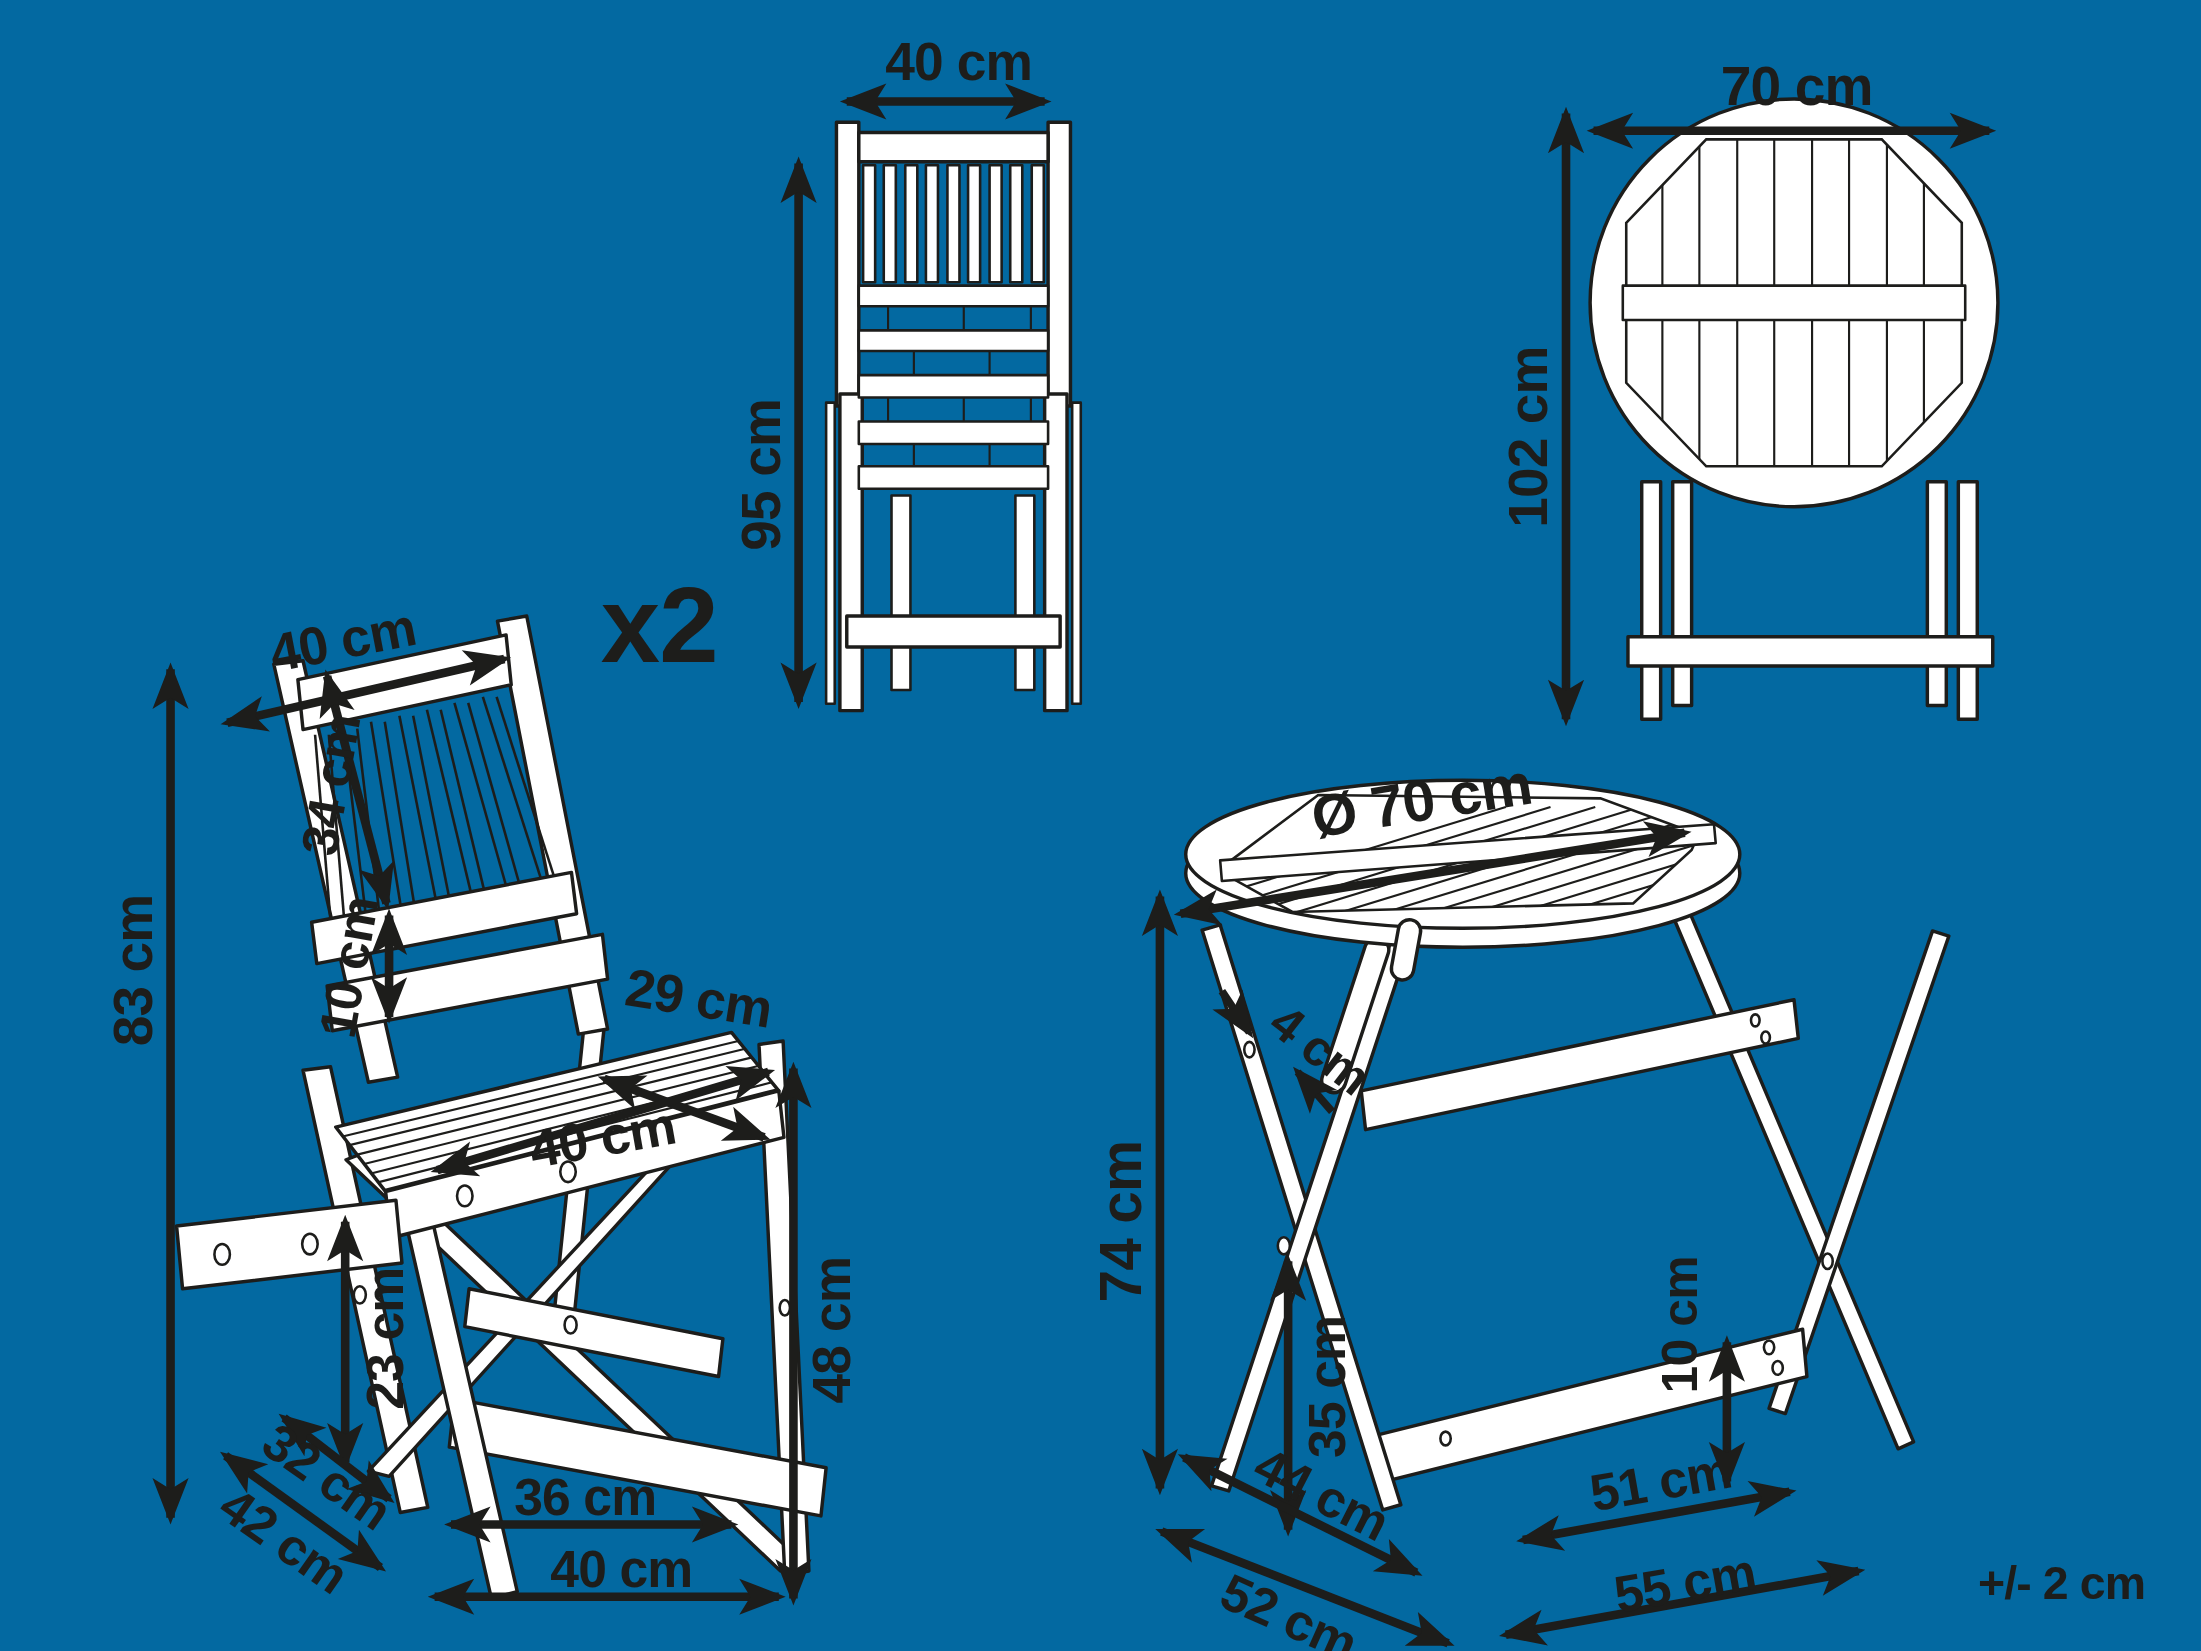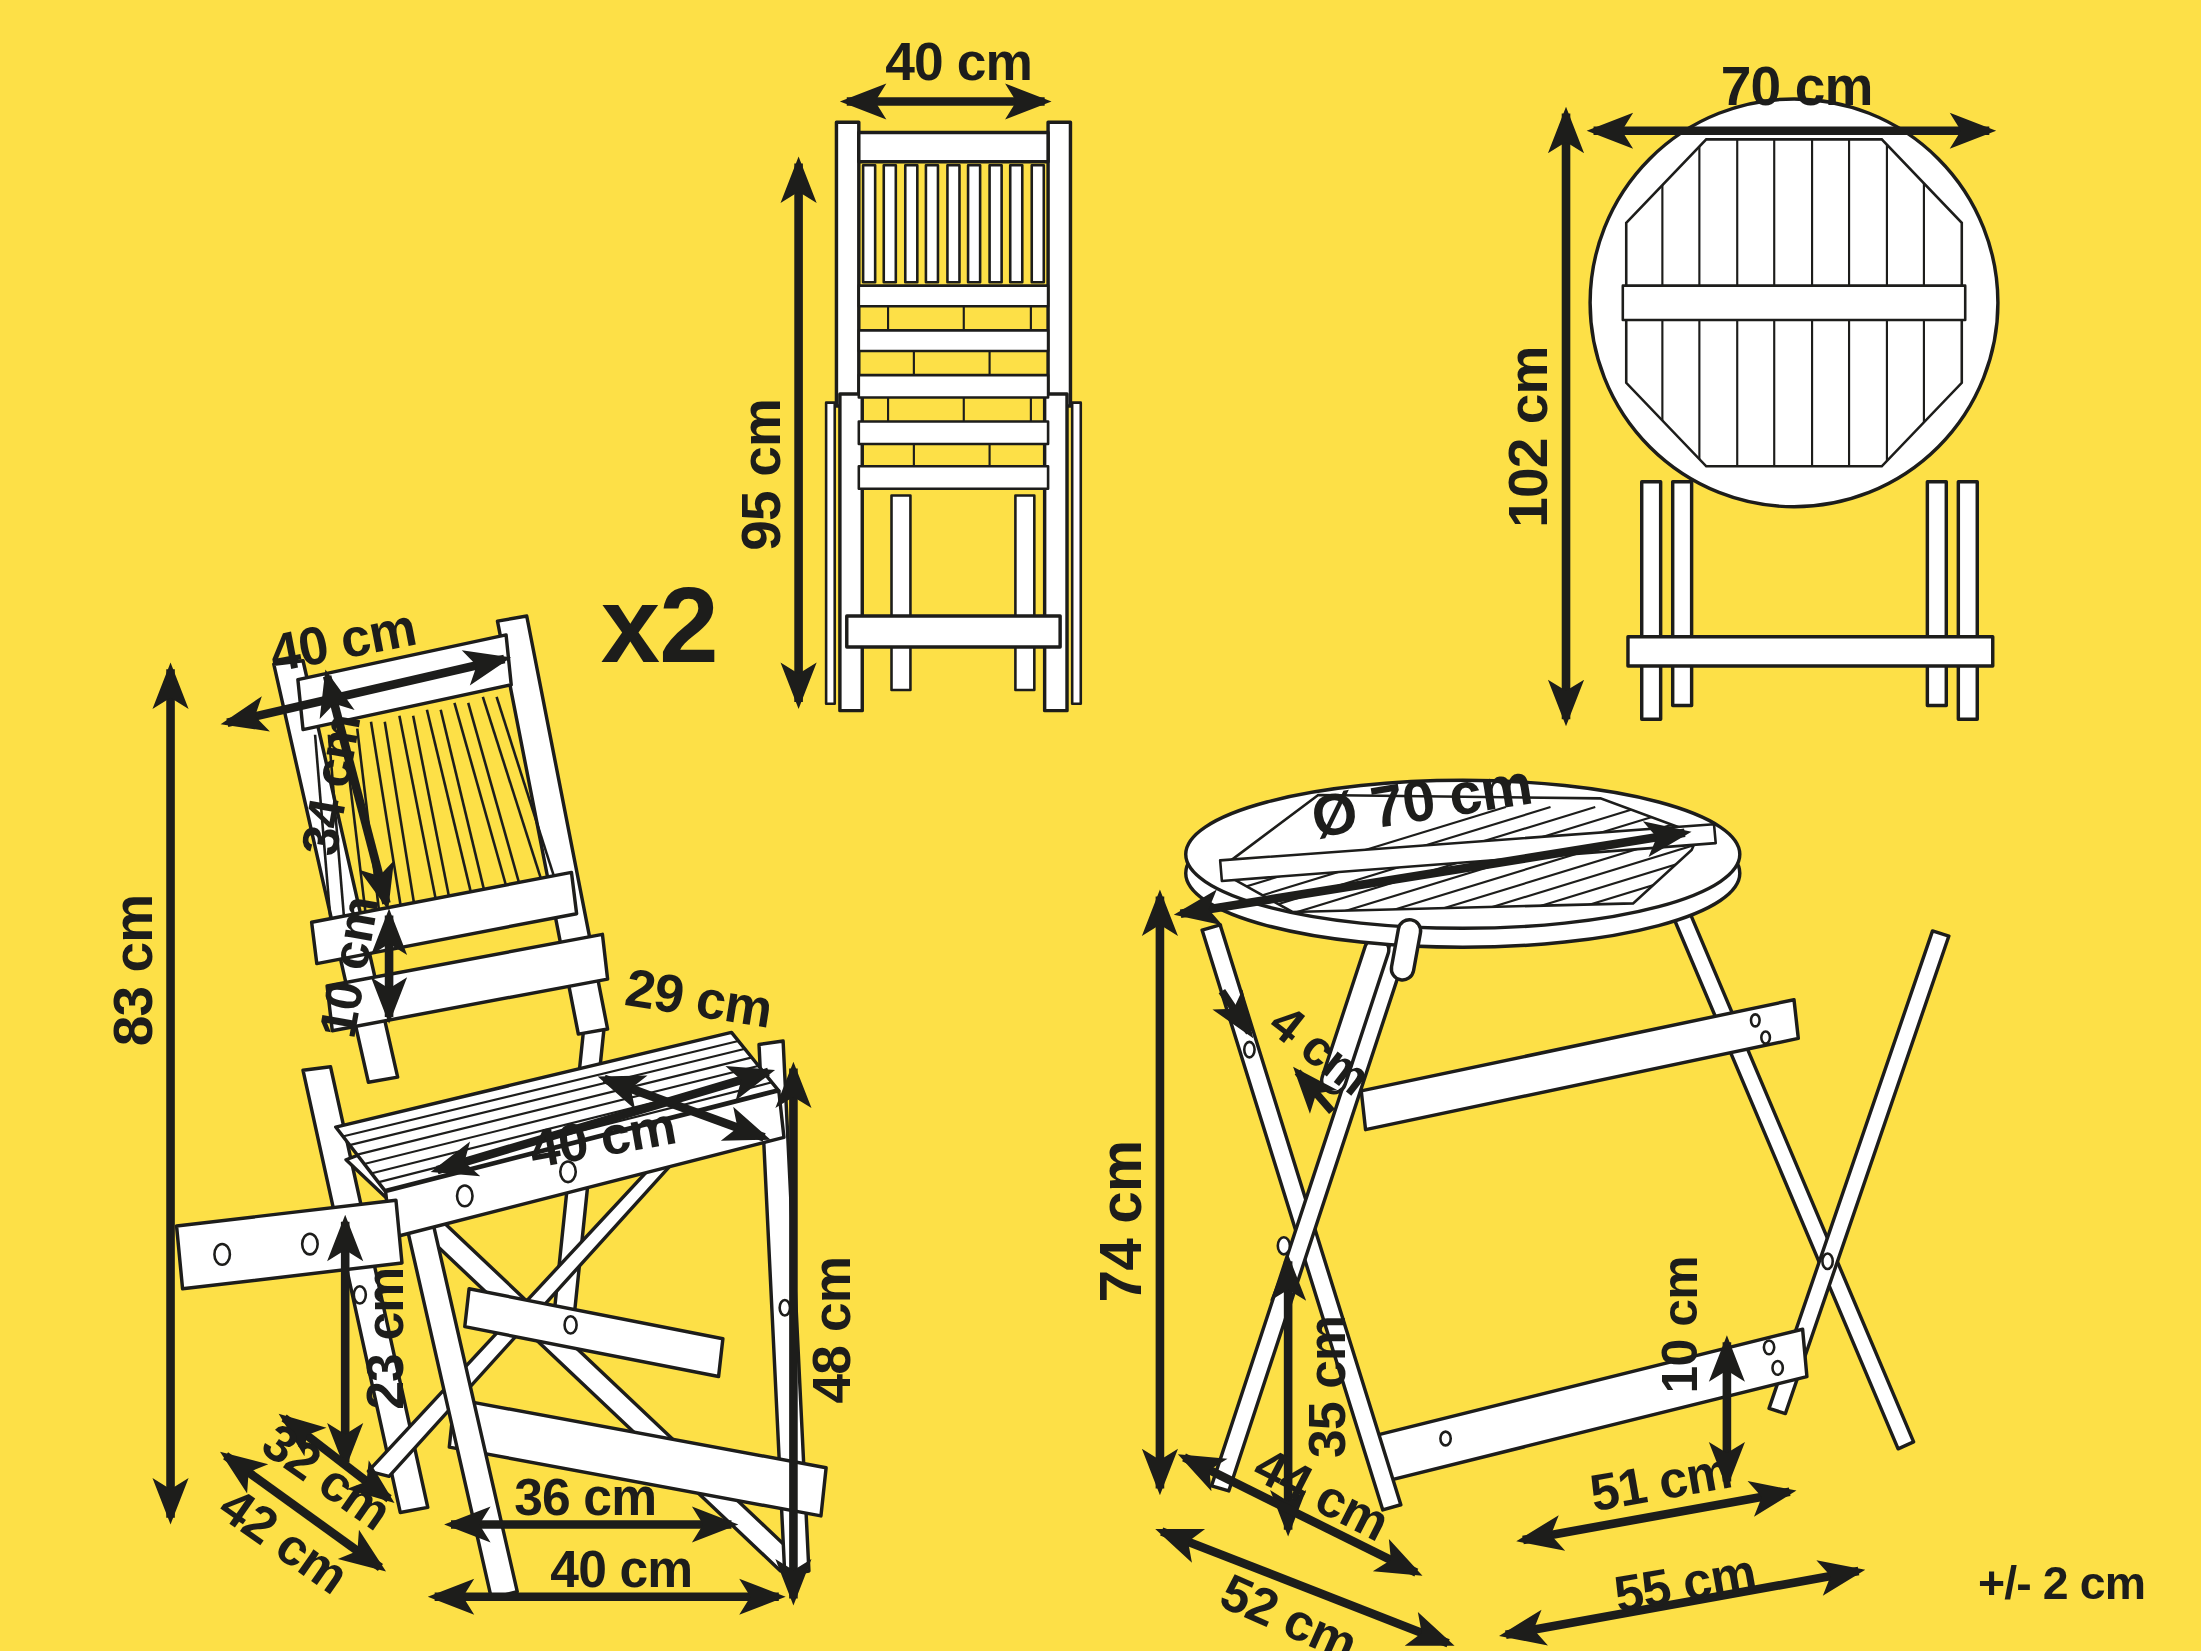--- a/index.html
+++ b/index.html
@@ -1,16 +1,16 @@
 <!DOCTYPE html>
 <html style="font-size:13.8px"><head>
 <meta charset="utf-8">
 <style>
   html,body{margin:0;padding:0;background:#ffffff;}
-  #canvas{width:2202px;height:1651px;position:relative;background:#fde047;overflow:hidden;text-align:center;}
+  #canvas{width:2202px;height:1651px;position:relative;background:#0369a1;overflow:hidden;text-align:center;}
   svg{display:block;}
   text{font-family:"Liberation Sans","DejaVu Sans",sans-serif;font-weight:700;fill:#1d1d1b;letter-spacing:-1px;}
   .dim{stroke:#1d1d1b;stroke-width:10;fill:none;}
   .dim-thin{stroke:#1d1d1b;stroke-width:9;fill:none;}
   .part{fill:#ffffff;stroke:#1d1d1b;stroke-width:4;stroke-linejoin:round;}
   .part-thin{fill:#ffffff;stroke:#1d1d1b;stroke-width:3;stroke-linejoin:round;}
   .edge{stroke:#1d1d1b;stroke-width:3;fill:none;}
   .edge2{stroke:#1d1d1b;stroke-width:2.5;fill:none;}
   .hole{fill:#ffffff;stroke:#1d1d1b;stroke-width:3;}
 </style>

